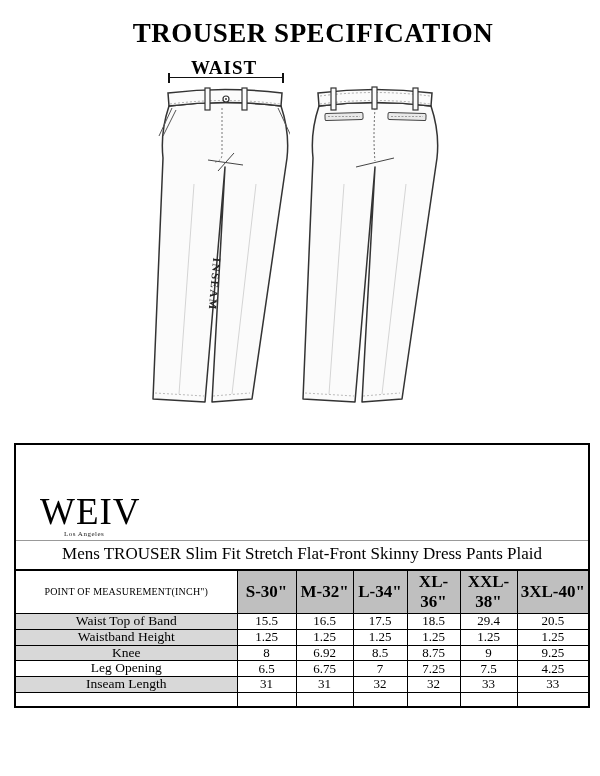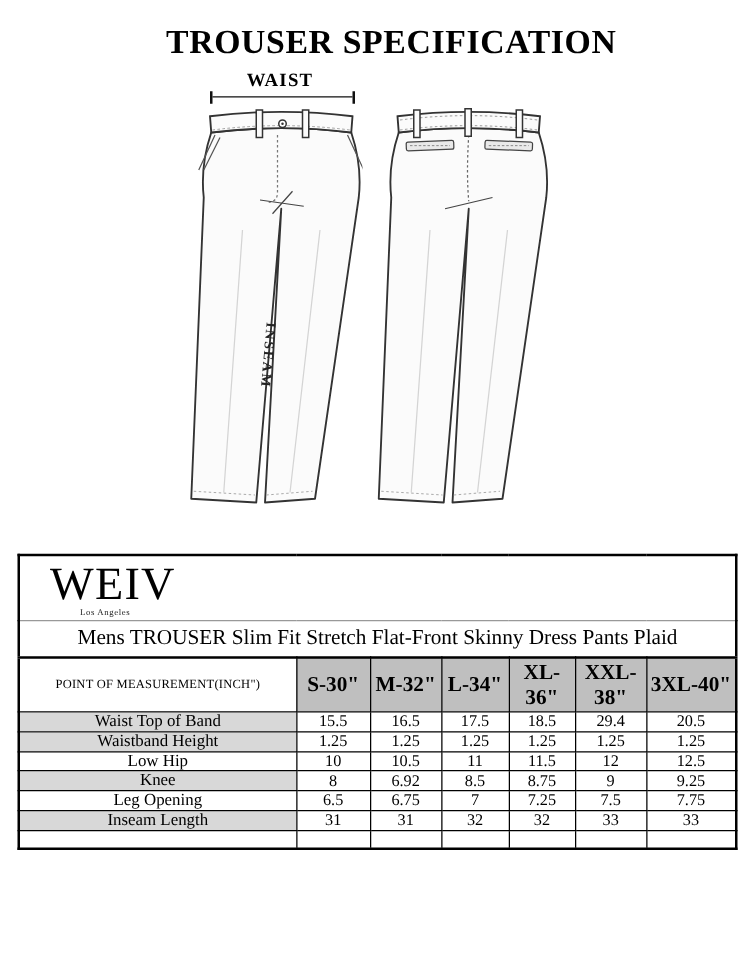--- a/index.html
+++ b/index.html
@@ -13,21 +13,21 @@
     width:600px;height:776px;background:#ffffff;position:relative;
     font-family:"Liberation Serif", serif;color:#000;overflow:hidden;
   }
   .page-title{
     position:absolute;top:18px;left:0;width:600px;text-align:center;
     font-size:27px;font-weight:bold;letter-spacing:.5px;margin-left:13px;
   }
   
   .waist-label{
     position:absolute;left:168px;top:57px;width:112px;text-align:center;
-    font-size:15px;font-weight:bold;letter-spacing:1px;
+    font-size:19px;font-weight:bold;letter-spacing:1px;
   }
   .dim-line{
     position:absolute;left:168px;top:73px;width:112px;height:10px;
     border-left:2px solid #111;border-right:2px solid #111;
   }
   .dim-line::before{
     content:"";position:absolute;left:0;right:0;top:4px;border-top:1.5px solid #111;
   }
   .sketch{position:absolute;top:84px;}
   .sketch.front{left:150px;}
@@ -35,21 +35,21 @@
   .inseam-text{
     font-family:"Liberation Serif", serif;font-size:11px;font-weight:bold;
     letter-spacing:1.5px;fill:#222;
   }
   
   table.spec{
     position:absolute;left:14px;top:443px;width:574px;
     border-collapse:collapse;border:2px solid var(--line);table-layout:fixed;
   }
   .logo-cell{border-bottom:1px solid #999;padding:4px 0 2px 24px;}
-  .brand{font-size:37px;line-height:1.05;letter-spacing:1px;}
+  .brand{font-size:37px;line-height:1.05;letter-spacing:1px;margin-top:44px;}
   .brand-sub{font-size:7px;letter-spacing:.5px;margin-left:24px;margin-top:-2px;color:#222;}
   .product-cell{
     border-bottom:2px solid var(--line);text-align:center;
     font-size:17px;padding:3px 0 5px;
   }
   tr.header-row td{
     border:1px solid var(--line);background:var(--header-bg);
     font-weight:bold;font-size:17px;text-align:center;height:40px;
   }
   tr.header-row td.point-header{
@@ -168,45 +168,36 @@
   <tr class="data">
     <td class="row-label shaded">Waistband Height</td>
     <td>1.25</td>
     <td>1.25</td>
     <td>1.25</td>
     <td>1.25</td>
     <td>1.25</td>
     <td>1.25</td>
   </tr>
   <tr class="data">
-    <td class="row-label">Low Hip</td>
-    <td>10</td>
-    <td>10.5</td>
-    <td>11</td>
-    <td>11.5</td>
-    <td>12</td>
-    <td>12.5</td>
-  </tr>
-  <tr class="data">
     <td class="row-label shaded">Knee</td>
     <td>8</td>
     <td>6.92</td>
     <td>8.5</td>
     <td>8.75</td>
     <td>9</td>
     <td>9.25</td>
   </tr>
   <tr class="data">
     <td class="row-label">Leg Opening</td>
     <td>6.5</td>
     <td>6.75</td>
     <td>7</td>
     <td>7.25</td>
     <td>7.5</td>
-    <td>7.75</td>
+    <td>4.25</td>
   </tr>
   <tr class="data">
     <td class="row-label shaded">Inseam Length</td>
     <td>31</td>
     <td>31</td>
     <td>32</td>
     <td>32</td>
     <td>33</td>
     <td>33</td>
   </tr>

